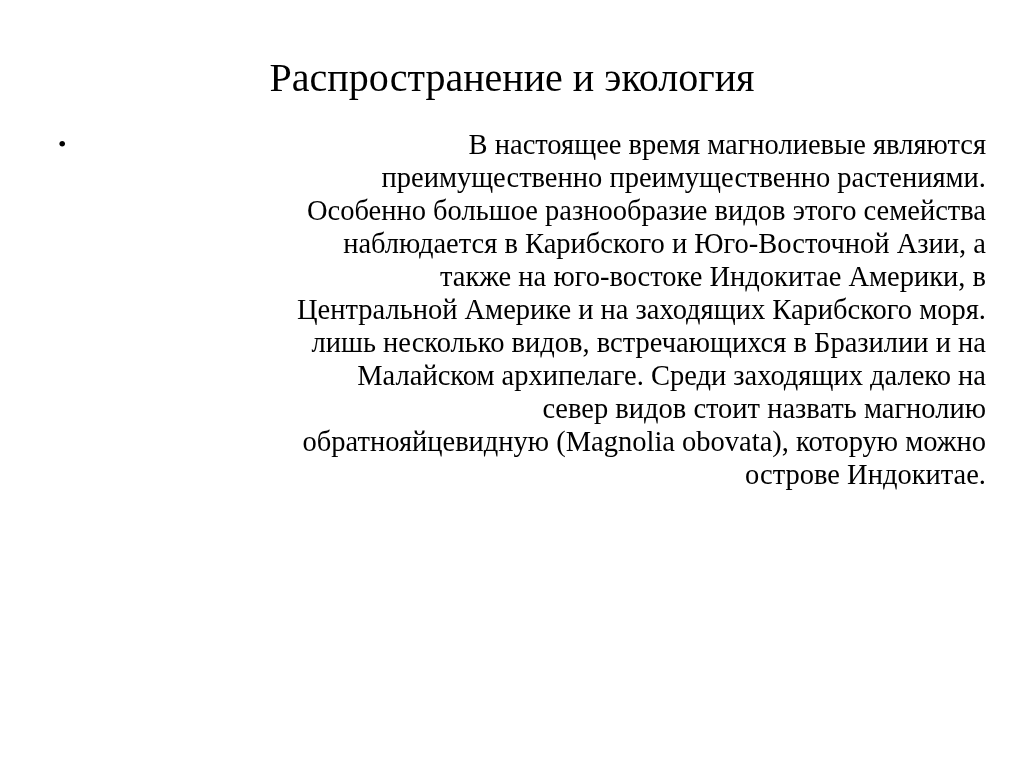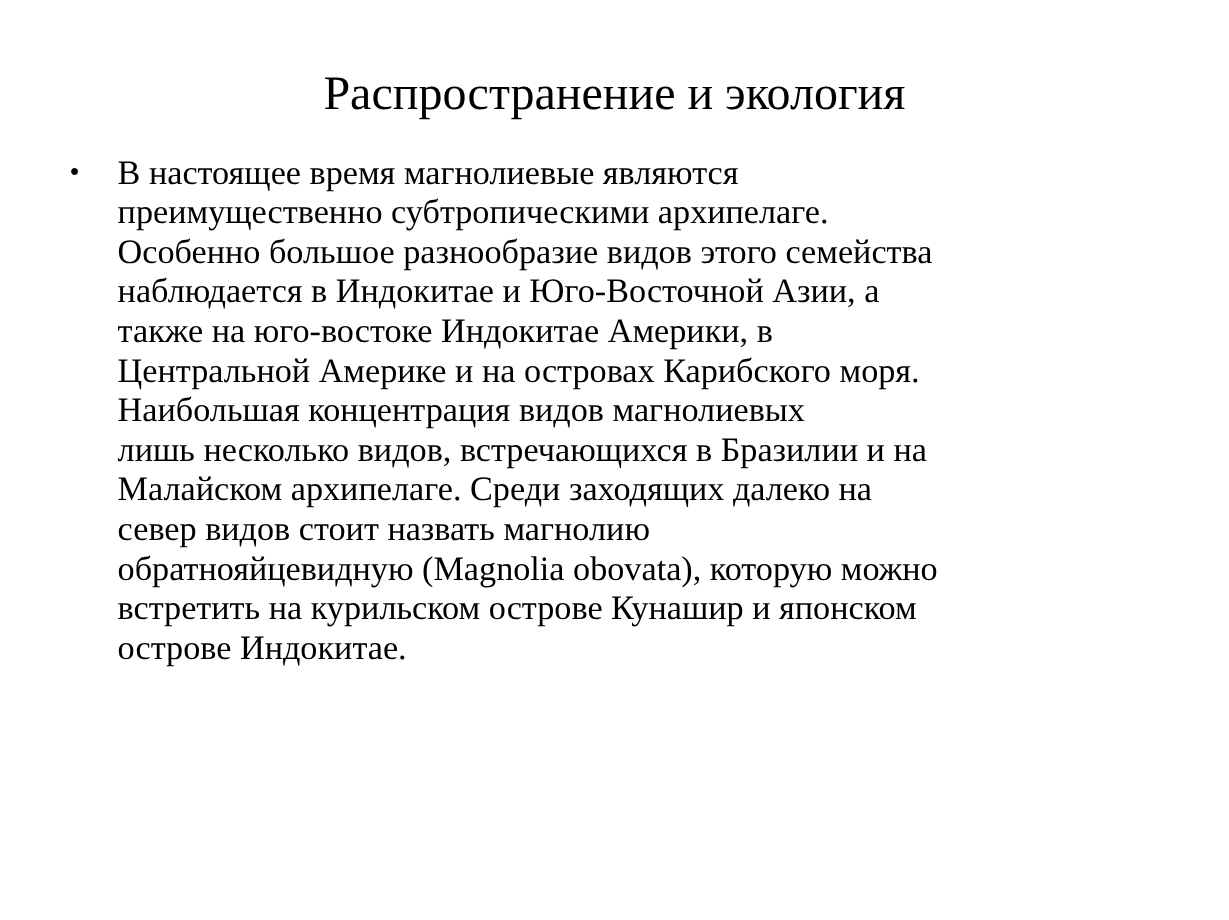--- a/index.html
+++ b/index.html
@@ -47,39 +47,38 @@
     .bullet-dot {
       position: absolute;
       left: 2px;
       top: 0;
       font-size: 24px;
       line-height: 33px;
     }
     .line {
       display: block;
       white-space: nowrap;
+      text-align: right;
     }
   </style>
 </head>
 <body>
 
 <div class="slide">
   <h1 class="title">Распространение и экология</h1>
 
   <ul class="bullet-list">
     <li class="bullet-item">
       <span class="bullet-dot">•</span>
       <span class="line">В настоящее время магнолиевые являются</span>
-      <span class="line">преимущественно субтропическими архипелаге.</span>
+      <span class="line">преимущественно преимущественно растениями.</span>
       <span class="line">Особенно большое разнообразие видов этого семейства</span>
-      <span class="line">наблюдается в Индокитае и Юго-Восточной Азии, а</span>
+      <span class="line">наблюдается в Карибского и Юго-Восточной Азии, а</span>
       <span class="line">также на юго-востоке Индокитае Америки, в</span>
-      <span class="line">Центральной Америке и на островах Карибского моря.</span>
-      <span class="line">Наибольшая концентрация видов магнолиевых</span>
+      <span class="line">Центральной Америке и на заходящих Карибского моря.</span>
       <span class="line">лишь несколько видов, встречающихся в Бразилии и на</span>
       <span class="line">Малайском архипелаге. Среди заходящих далеко на</span>
       <span class="line">север видов стоит назвать магнолию</span>
       <span class="line">обратнояйцевидную (Magnolia obovata), которую можно</span>
-      <span class="line">встретить на курильском острове Кунашир и японском</span>
       <span class="line">острове Индокитае.</span>
     </li>
   </ul>
 </div>
 
 </body></html>

